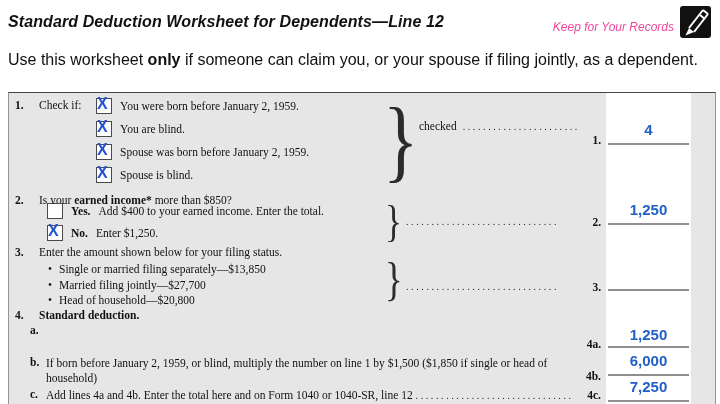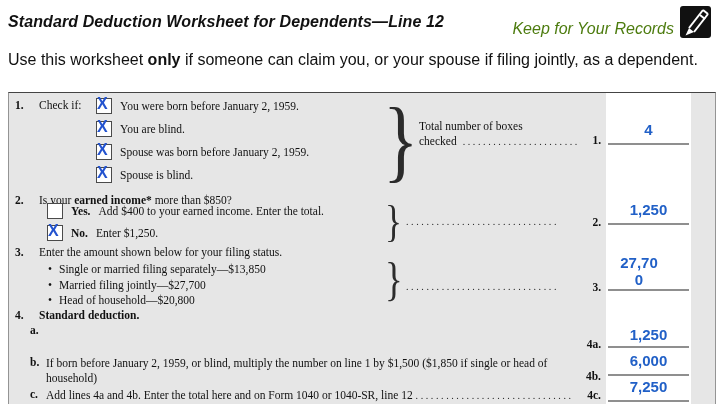--- a/index.html
+++ b/index.html
@@ -2,21 +2,21 @@
 <html><head>
 <meta charset="utf-8">
 <style>
   html,body{margin:0;padding:0;background:#fff;}
   #page{position:relative;width:720px;height:404px;background:#fff;overflow:hidden;
         font-family:"Liberation Serif",serif;color:#111;}
   .abs{position:absolute;}
 
   
   .title{left:8px;top:13px;font-family:"Liberation Sans",sans-serif;font-weight:bold;font-size:16px;letter-spacing:.1px;font-style:italic;}
-  .keep{right:46px;top:20px;font-family:"Liberation Sans",sans-serif;font-style:italic;font-size:16px;color:#4d7c0f;}
+  .keep{right:46px;top:20px;font-family:"Liberation Sans",sans-serif;font-style:italic;font-size:12px;color:#ec4899;}
   .pencil{right:9px;top:6px;width:31px;height:32px;}
   .subtitle{left:8px;top:51px;font-family:"Liberation Sans",sans-serif;font-size:16px;color:#111;}
 
   
   .table{left:8px;top:92px;width:708px;height:312px;background:#e6e6e6;
          border-top:1px solid #444;border-left:1px solid #949494;border-right:1px solid #949494;
          box-sizing:border-box;font-size:11.5px;}
   .whitecol{left:597px;top:0;width:85px;height:312px;background:#fff;}
   .num{font-weight:bold;}
   .b{font-weight:bold;}
@@ -101,21 +101,20 @@
         <span class="cbox">
             <span class="mark">X</span>
           </span>
         <span>Spouse is blind.</span>
       </div>
     </div>
 
     <div class="abs brace b1"></div>
 
     <div class="abs" style="left:410px;top:26px;width:158px;line-height:15px;">
-      <div>Total number of boxes</div>
       <div style="display:flex;align-items:baseline;">
         <span>checked</span>
         <span class="dots" style="flex:1;margin-left:6px;">........................................................................................................................................</span>
       </div>
     </div>
     <div class="abs ref" style="left:555px;top:41px;">1.</div>
     <div class="abs val" style="left:597px;top:29px;">4</div>
     <div class="abs uline" style="left:599px;top:50px;"></div>
 
     <div class="abs num" style="left:6px;top:101px;">2.</div>
@@ -156,21 +155,20 @@
         </div>
       <div class="row">
           <span>•</span>
           <span>Head of household—$20,800</span>
         </div>
     </div>
 
     <div class="abs brace b3"></div>
     <div class="abs dots" style="left:397px;top:188px;width:152px;">........................................................................................................................................</div>
     <div class="abs ref" style="left:555px;top:188px;">3.</div>
-    <div class="abs val" style="left:608px;top:161px;width:44px;word-break:break-all;line-height:17px;">27,700</div>
     <div class="abs uline" style="left:599px;top:196px;"></div>
 
     <div class="abs num" style="left:6px;top:216px;">4.</div>
     <div class="abs b" style="left:30px;top:216px;text-align:right;">Standard deduction.</div>
 
     <div class="abs b" style="left:21px;top:231px;">a.</div>
     <div class="abs ref" style="left:555px;top:245px;">4a.</div>
     <div class="abs val" style="left:597px;top:234px;">1,250</div>
     <div class="abs uline" style="left:599px;top:253px;"></div>
 

